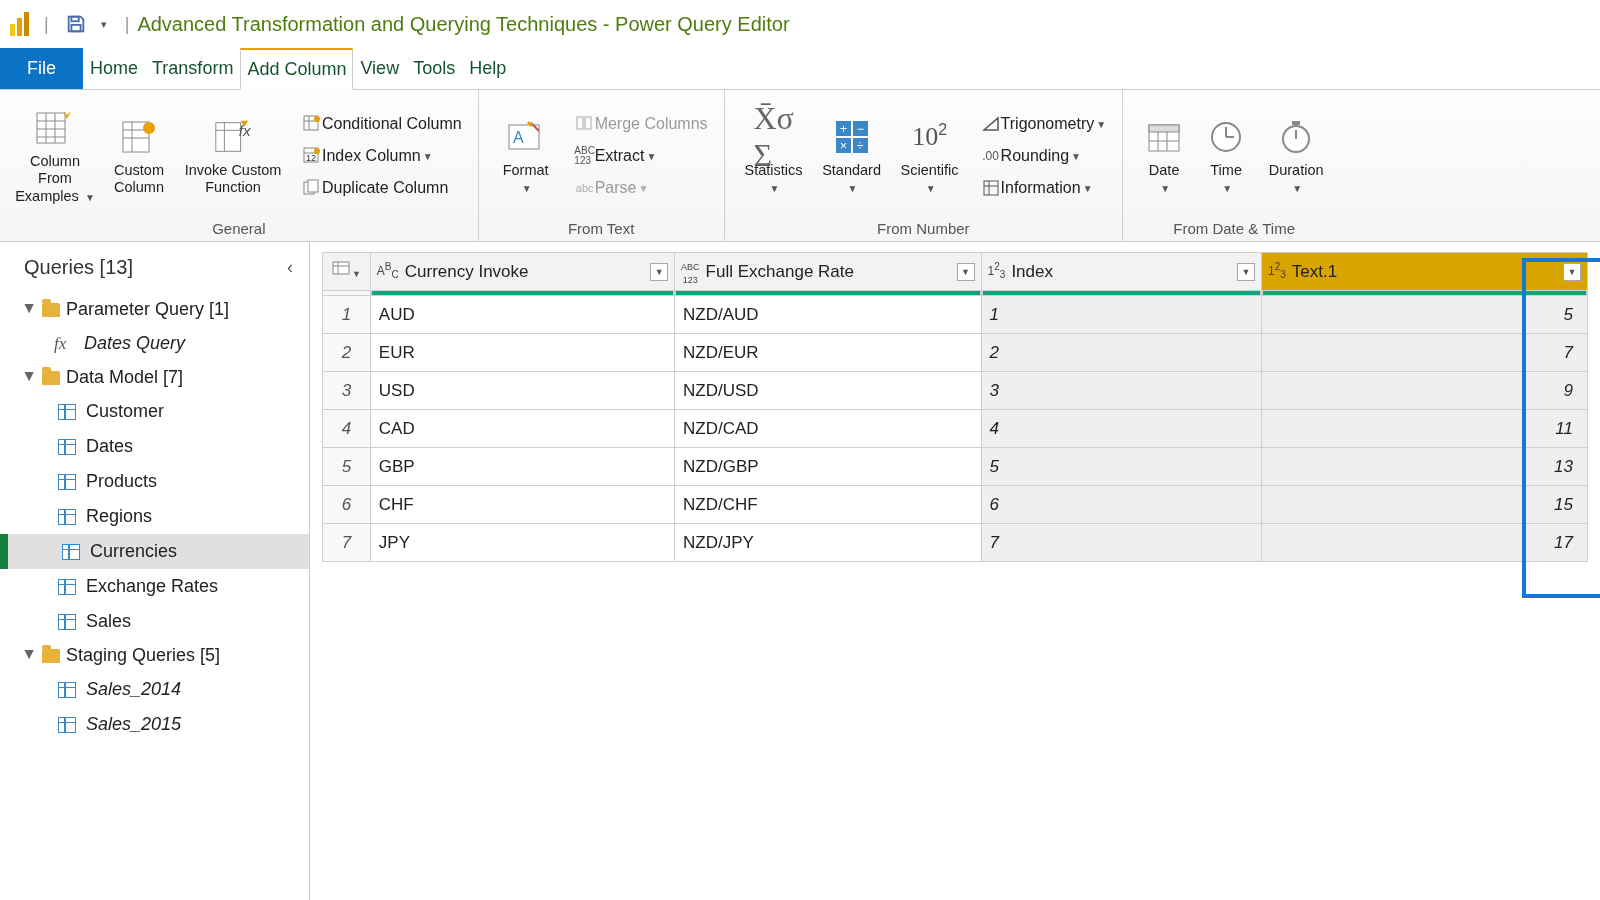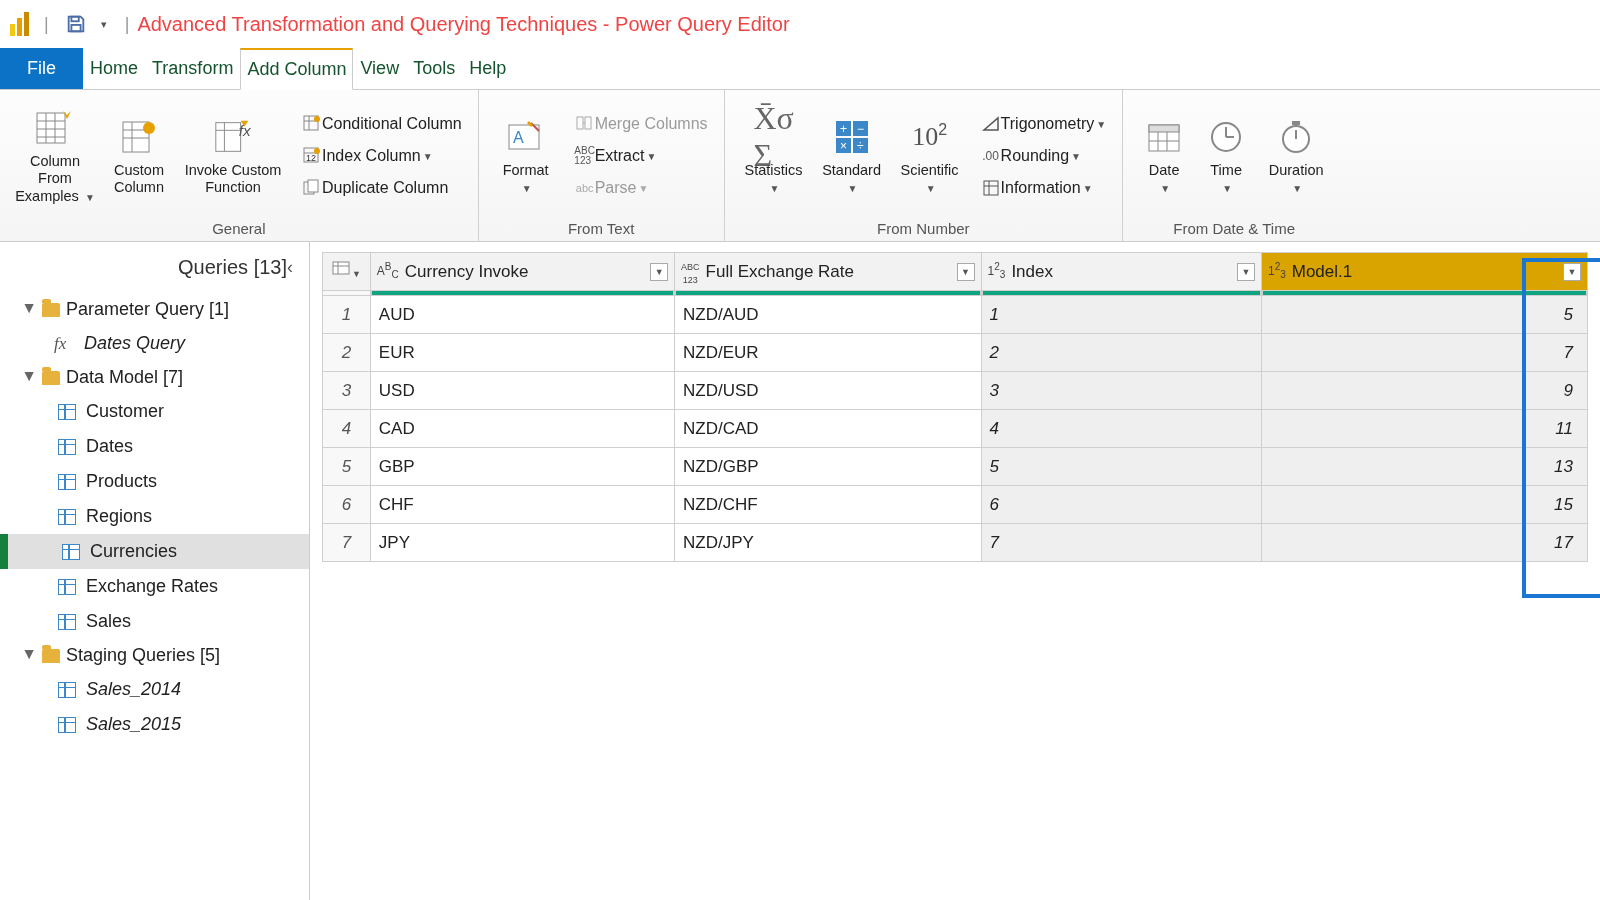--- a/index.html
+++ b/index.html
@@ -4,21 +4,21 @@
 <style>
   * { box-sizing: border-box; margin: 0; padding: 0; font-family: 'Segoe UI', Tahoma, sans-serif; }
   body { background: #fff; overflow: hidden; width: 1600px; height: 900px; }
 
   
   .titlebar { height: 48px; display:flex; align-items:center; padding:0 8px; background:#fff; }
   .pbi-logo { width:28px; height:28px; display:flex; align-items:center; }
   .qat { display:flex; align-items:center; gap:2px; margin-left:6px; }
   .qat-item { width:26px; height:26px; display:flex; align-items:center; justify-content:center; }
   .divider { color:#999; margin:0 8px; font-size:18px; }
-  .title { font-size:20px; color:#ef4444; }
+  .title { font-size:20px; color:#4d7c0f; }
 
   
   .tabs { height:42px; display:flex; align-items:stretch; background:#fff; border-bottom:1px solid #ccc; }
   .tab { padding:0 6px; display:flex; align-items:center; font-size:18px; color:#14532d; cursor:pointer; border:1px solid transparent; }
   .tab.file { background:#0b72c5; color:#fff; padding:0 26px; }
   .tab.active { background:#fff; border:1px solid #ccc; border-bottom:1px solid #fff; margin-bottom:-1px; border-top:2px solid #e6a100;text-align:center; }
 
   
   .ribbon { height:152px; display:flex; border-bottom:1px solid #ccc; background:linear-gradient(#fdfdfd,#f5f5f5); }
   .group { display:flex; flex-direction:column; padding:4px 10px 2px 10px; border-right:1px solid #d0d0d0; }
@@ -31,21 +31,21 @@
   .small-icon { width:20px; height:20px; display:flex; align-items:center; justify-content:center; }
   .dropdown-arrow { font-size:10px; color:#555; margin-left:2px; }
   .disabled { color:#9a9a9a; }
   .col-stack { display:flex; flex-direction:column; gap:6px; }
 
   
   .main { display:flex; height:calc(100% - 242px); }
 
   
   .queries-pane { width:310px; border-right:1px solid #ccc; padding:6px 0; overflow:hidden; }
-  .queries-header { display:flex; align-items:center; justify-content:flex-end; padding:8px 16px 14px 24px; }
+  .queries-header { display:flex; align-items:center; justify-content:space-between; padding:8px 16px 14px 24px; }
   .queries-header .title2 { font-size:20px; color:#333; }
   .collapse-btn { font-size:18px; color:#555; cursor:pointer; }
   .tree { font-size:18px; }
   .tree-group { display:flex; align-items:center; gap:6px; padding:6px 10px 6px 24px; cursor:pointer; }
   .tree-group .caret { width:12px; color:#666; font-size:12px; transform:rotate(90deg); display:inline-block; }
   .folder-icon { width:18px; height:14px; background:#e6b23c; border-radius:2px 2px 0 0; position:relative; }
   .folder-icon::before { content:''; position:absolute; top:-4px; left:0; width:9px; height:4px; background:#e6b23c; border-radius:2px 2px 0 0; }
   .tree-item { display:flex; align-items:center; gap:10px; padding:7px 10px 7px 58px; cursor:pointer; }
   .tree-item.fx { padding-left:54px; font-style:italic; }
   .tree-item.italic .nm { font-style:italic; }
@@ -444,21 +444,21 @@
               <th>
                 <div class="col-header">
                   <span class="type-icon"><span style="font-size:12px">1<sup>2</sup><sub>3</sub></span></span>
                   <span class="col-name">Index</span>
                   <span class="filter-btn">▼</span>
                 </div>
               </th>
               <th>
                 <div class="col-header selected">
                   <span class="type-icon"><span style="font-size:12px">1<sup>2</sup><sub>3</sub></span></span>
-                  <span class="col-name">Model.1</span>
+                  <span class="col-name">Text.1</span>
                   <span class="filter-btn">▼</span>
                 </div>
               </th>
             </tr>
           </thead>
           <tbody>
             <tr class="quality-row">
               <td style="background:#f8f8f8"></td>
               <td>
                 <div class="quality-bar"></div>

